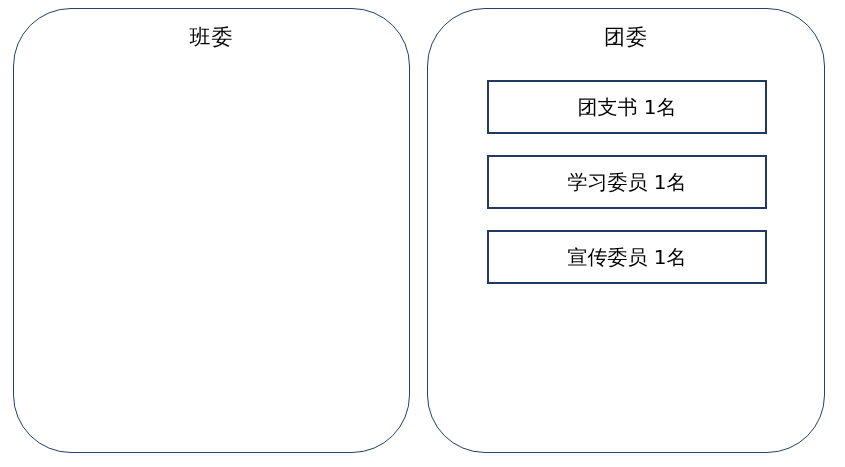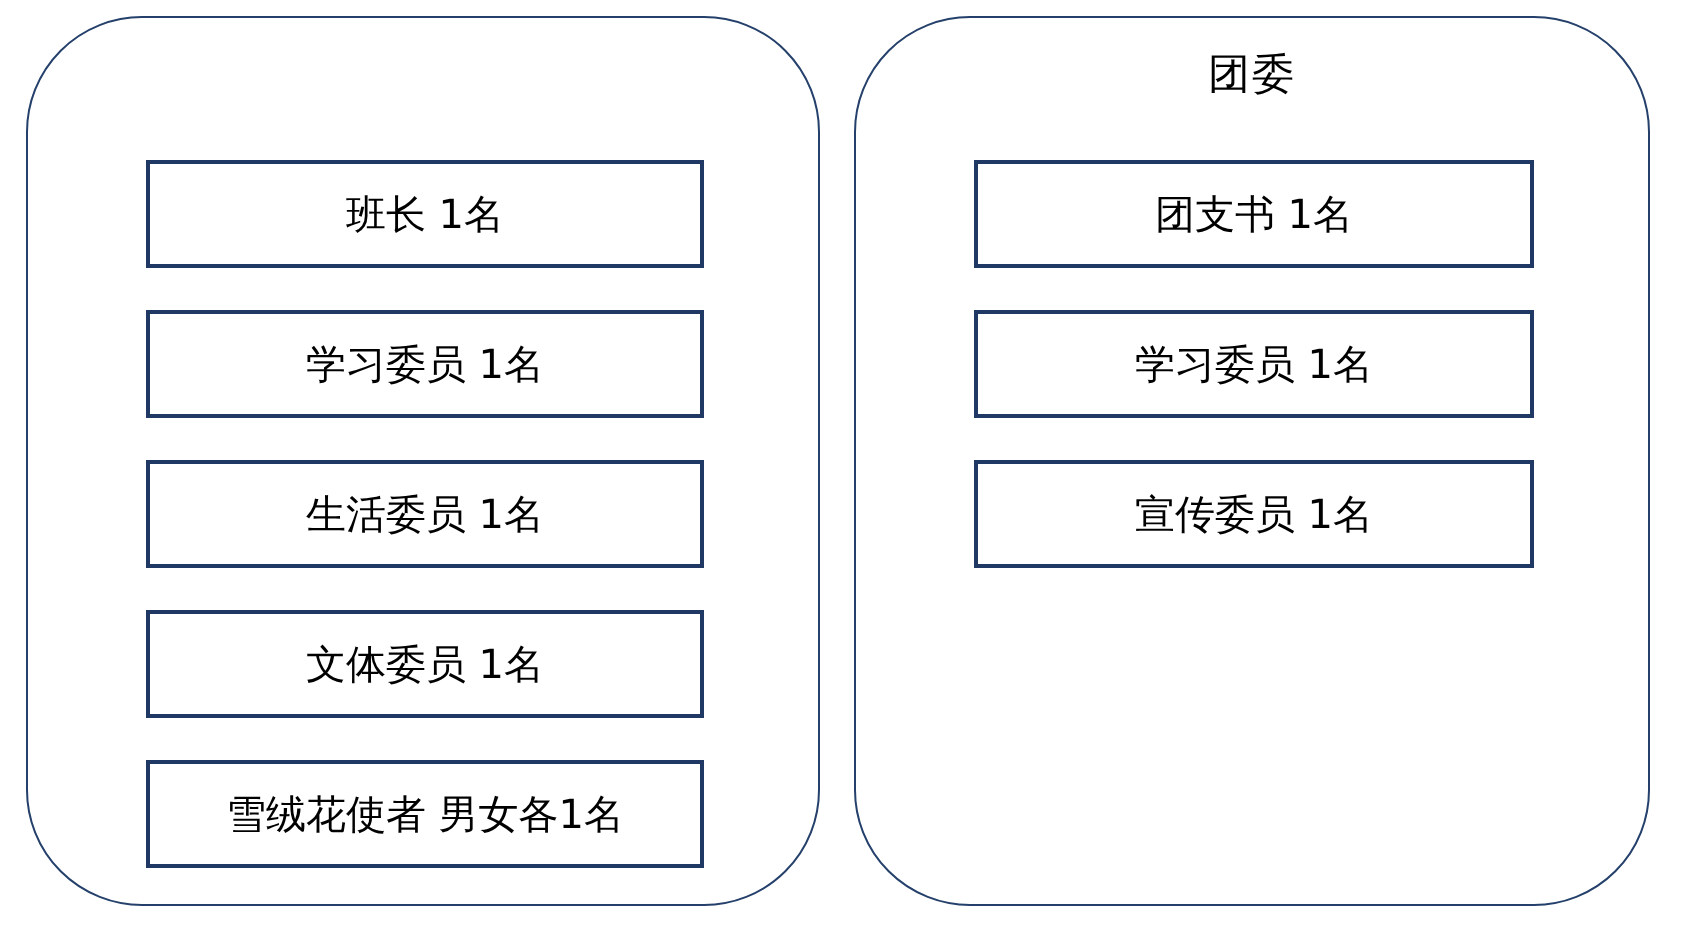--- a/index.html
+++ b/index.html
@@ -56,27 +56,21 @@
     white-space: nowrap;
     overflow: hidden;
   }
 </style>
 </head>
 <body>
 
 <div class="canvas">
 
   <section class="panel panel-left">
-    <div class="boxes">
-        <div class="box">班长 1名</div>
-        <div class="box">学习委员 1名</div>
-        <div class="box">生活委员 1名</div>
-        <div class="box">文体委员 1名</div>
-        <div class="box">雪绒花使者 男女各1名</div>
-      </div>
+    <div class="panel-title">班委</div>
   </section>
 
   <section class="panel panel-right">
     <div class="panel-title">团委</div>
     <div class="boxes">
         <div class="box">团支书 1名</div>
         <div class="box">学习委员 1名</div>
         <div class="box">宣传委员 1名</div>
       </div>
   </section>

